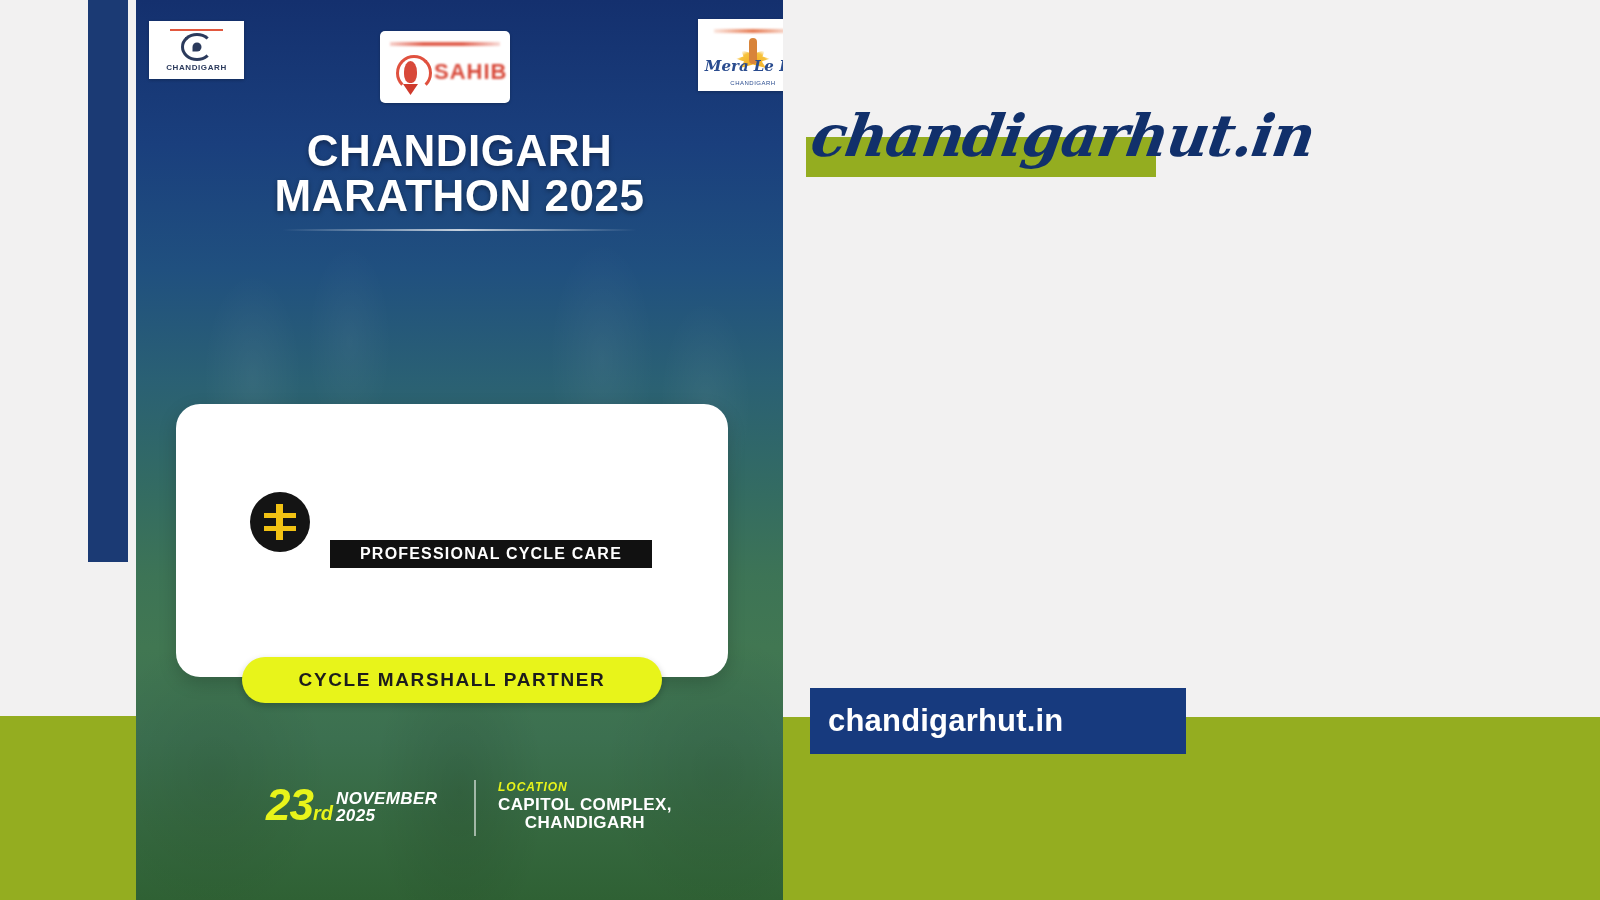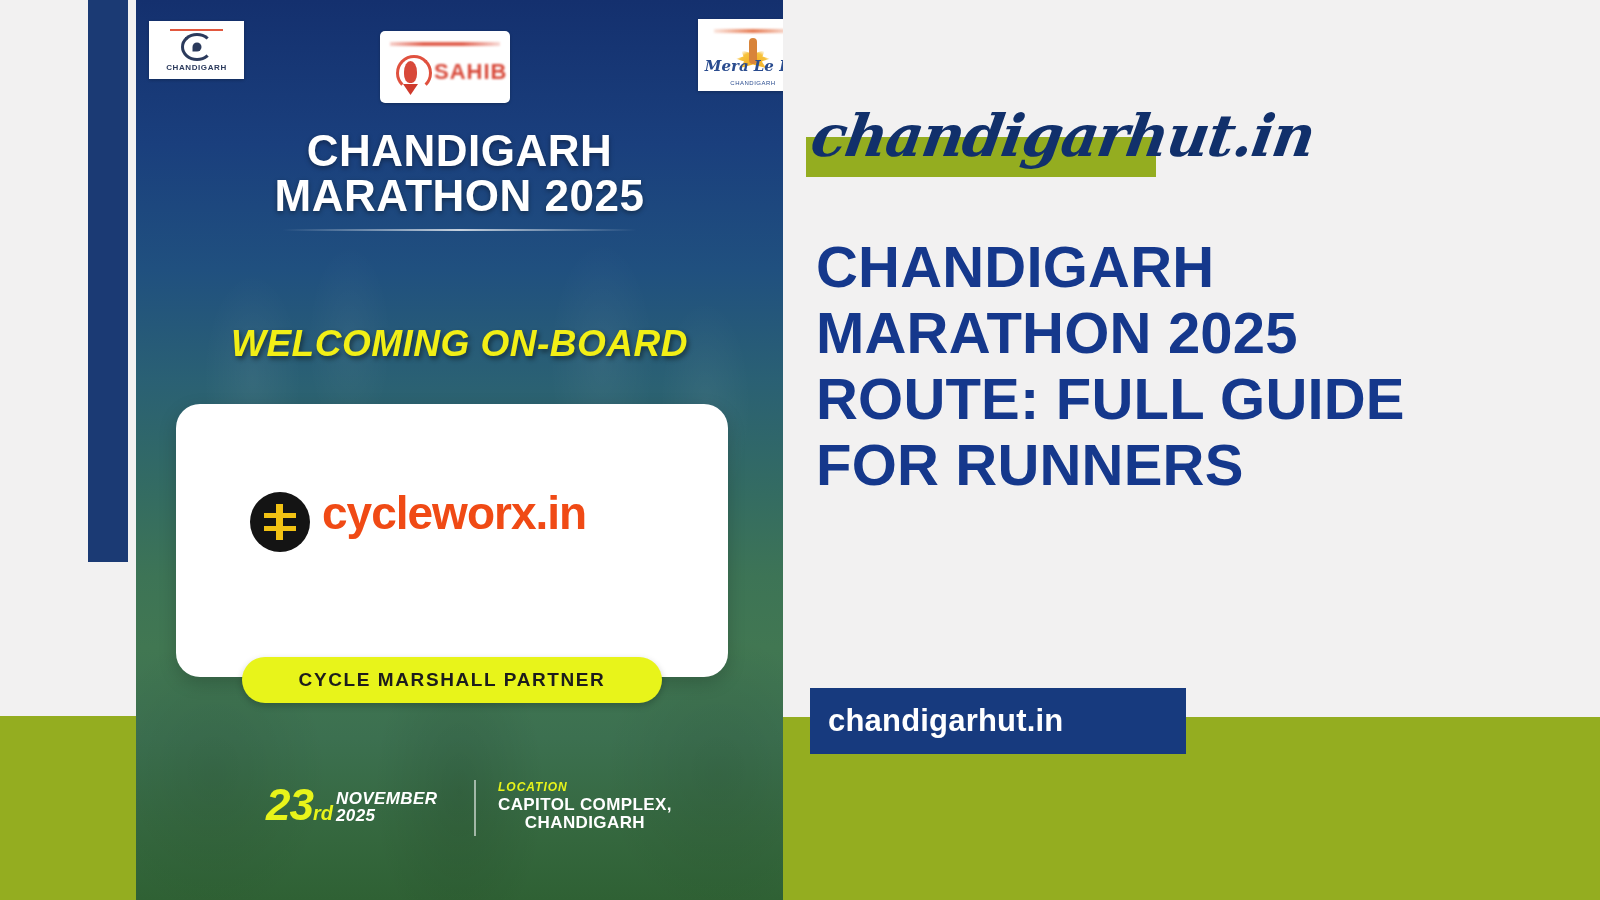--- a/index.html
+++ b/index.html
@@ -558,26 +558,27 @@
     </div>
 
     <div class="poster-title">
       <span>CHANDIGARH</span>
       <span class="line2">MARATHON 2025</span>
     </div>
 
     <div class="poster-divider"></div>
 
 
-    <div class="poster-welcome">WELCOMING ON-BOARD</div>
 
     <div class="partner-card">
       <div class="cycleworx-logo">
         <div class="cw-badge"></div>
-        <div class="cw-word"><span>cycleworx</span><span class="tld">.in</span></div>
+        <div class="cw-strip">
+          <span>PROFESSIONAL CYCLE CARE</span>
+        </div>
       </div>
     </div>
 
     <div class="marshall-pill">
       <span>CYCLE MARSHALL PARTNER</span>
     </div>
 
     <div class="poster-footer">
       <div class="footer-date">
         <span class="date-num">23</span>
@@ -596,19 +597,18 @@
         </div>
       </div>
     </div>
   </div>
 
   <div class="brand-logo">
     <div class="brand-highlight"></div>
     <div class="brand-script">chandigarhut.in</div>
   </div>
 
-  <div class="headline">Chandigarh Marathon 2025 Route: Full Guide for Runners</div>
 
   <div class="url-badge">
     <span>chandigarhut.in</span>
   </div>
 
 </div>
 
 </body></html>

